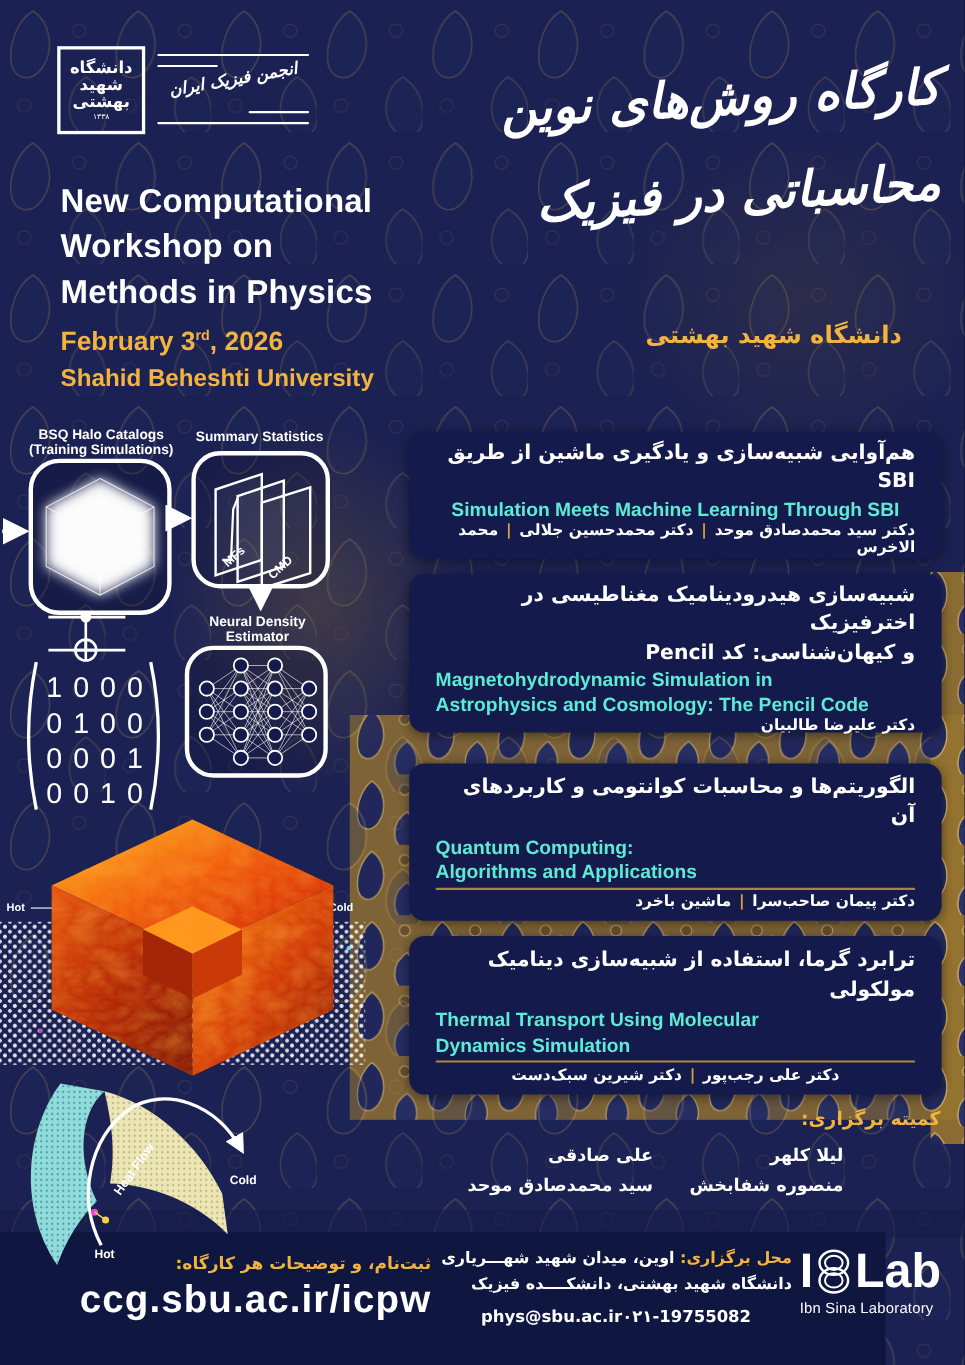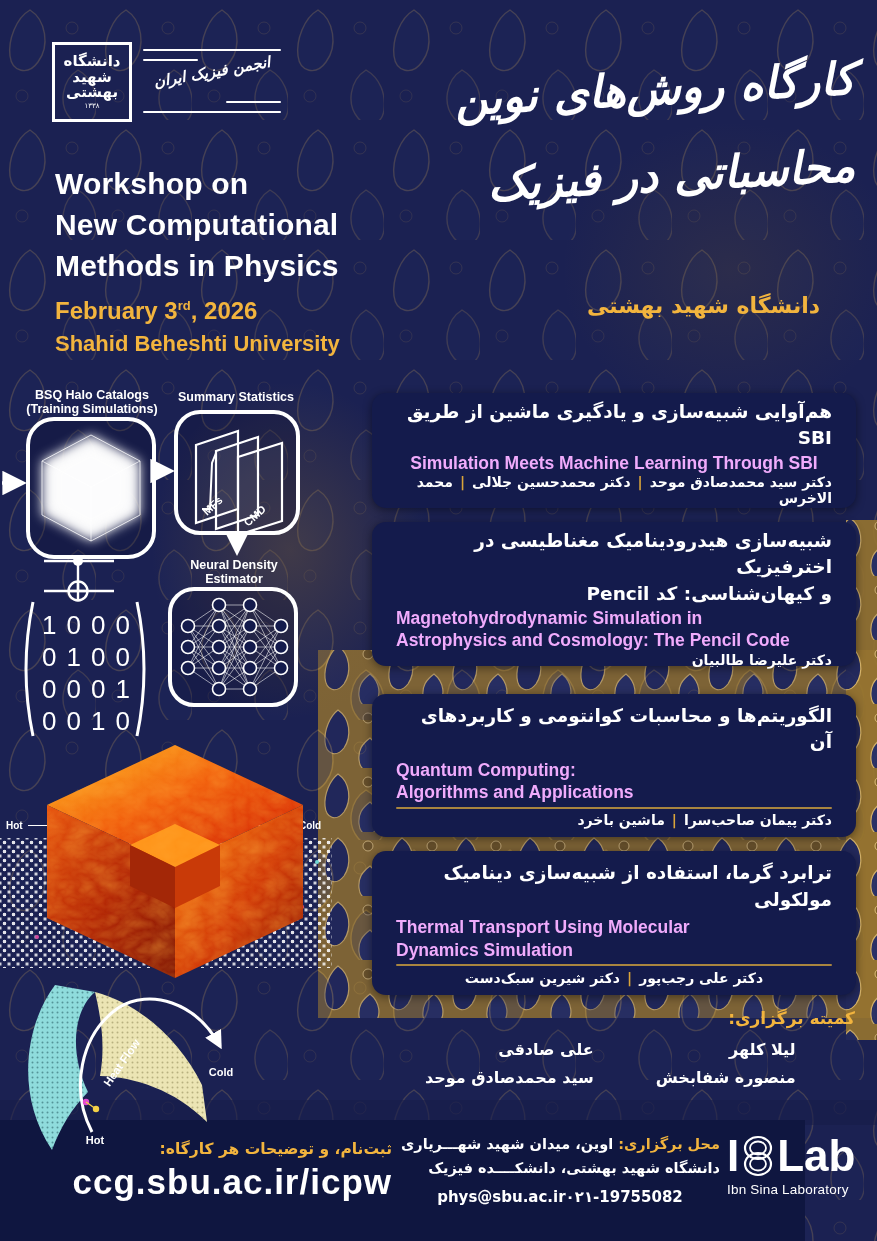--- a/index.html
+++ b/index.html
@@ -43,33 +43,33 @@
     font-family:"DejaVu Sans",sans-serif;font-weight:bold;}
   .fa-dates .d1{font-size:22px;}
   .fa-dates .d2{font-size:22px;margin-top:10px;}
 
   
   .card{left:372px;width:484px;background:#141b4c;border-radius:14px;z-index:10;
     padding:6px 24px;box-sizing:border-box;display:flex;flex-direction:column;
     justify-content:space-evenly;box-shadow:0 2px 10px rgba(0,0,0,.45);}
   .fa-title{color:#fff;font-family:"DejaVu Sans",sans-serif;font-weight:bold;font-size:18.5px;
     line-height:1.42;text-align:right;white-space:pre-line;}
-  .en-title{color:#f0abfc;font-weight:bold;font-size:17.5px;line-height:1.28;white-space:pre-line;}
+  .en-title{color:#5eead4;font-weight:bold;font-size:17.5px;line-height:1.28;white-space:pre-line;}
   .en-center{text-align:center;}
   .divider{height:2px;background:#a9853f;border-radius:1px;}
   .speakers{color:#fff;font-family:"DejaVu Sans",sans-serif;font-weight:bold;font-size:14px;
     text-align:right;}
   .speakers.center{text-align:center;}
   .speakers .sep{color:#d9a43a;padding:0 7px;font-weight:bold;}
 
   
   .committee{right:22px;top:1008px;width:430px;z-index:10;text-align:right;
     font-family:"DejaVu Sans",sans-serif;}
   .committee .c-title{color:#f2b43e;font-weight:bold;font-size:17px;}
-  .c-cols{display:flex;flex-direction:row-reverse;justify-content:flex-start;gap:62px;margin-top:12px;}
+  .c-cols{display:flex;flex-direction:row-reverse;justify-content:flex-start;gap:33px;margin-top:12px;}
   .c-col{display:flex;flex-direction:column;gap:9px;color:#fff;font-weight:bold;font-size:16px;
     text-align:right;}
 
   
   .fig{z-index:5;}
   .band{left:0;top:838px;width:332px;height:130px;z-index:3;
     background-image:radial-gradient(circle,rgba(255,255,255,.92) 1.5px,rgba(255,255,255,0) 2.1px),
       radial-gradient(circle,rgba(255,255,255,.85) 1.4px,rgba(255,255,255,0) 2px);
     background-size:9px 9px,9px 9px;background-position:0 0,4.5px 4.5px;opacity:.95;}
   .speck{position:absolute;width:4px;height:4px;border-radius:50%;}
@@ -130,22 +130,22 @@
   </div>
   <div class="abs psi-logo">
     <div class="ln" style="top:4px;"></div>
     <div class="ln" style="top:14px;width:40%;"></div>
     <div class="psi-text">انجمن فیزیک ایران</div>
     <div class="ln" style="top:56px;width:40%;left:60%;"></div>
     <div class="ln" style="top:66px;"></div>
   </div>
 
   <div class="abs title-en">
+    <div>New Computational</div>
     <div>Workshop on</div>
-    <div>New Computational</div>
     <div>Methods in Physics</div>
   </div>
   <div class="abs date-en">
     <span>February 3</span><sup>rd</sup><span>, 2026</span>
   </div>
   <div class="abs venue-en">Shahid Beheshti University</div>
 
   <div class="abs title-fa" dir="rtl">
     <div class="l1">کارگاه روش‌های نوین</div>
     <div class="l2">محاسباتی در فیزیک</div>

